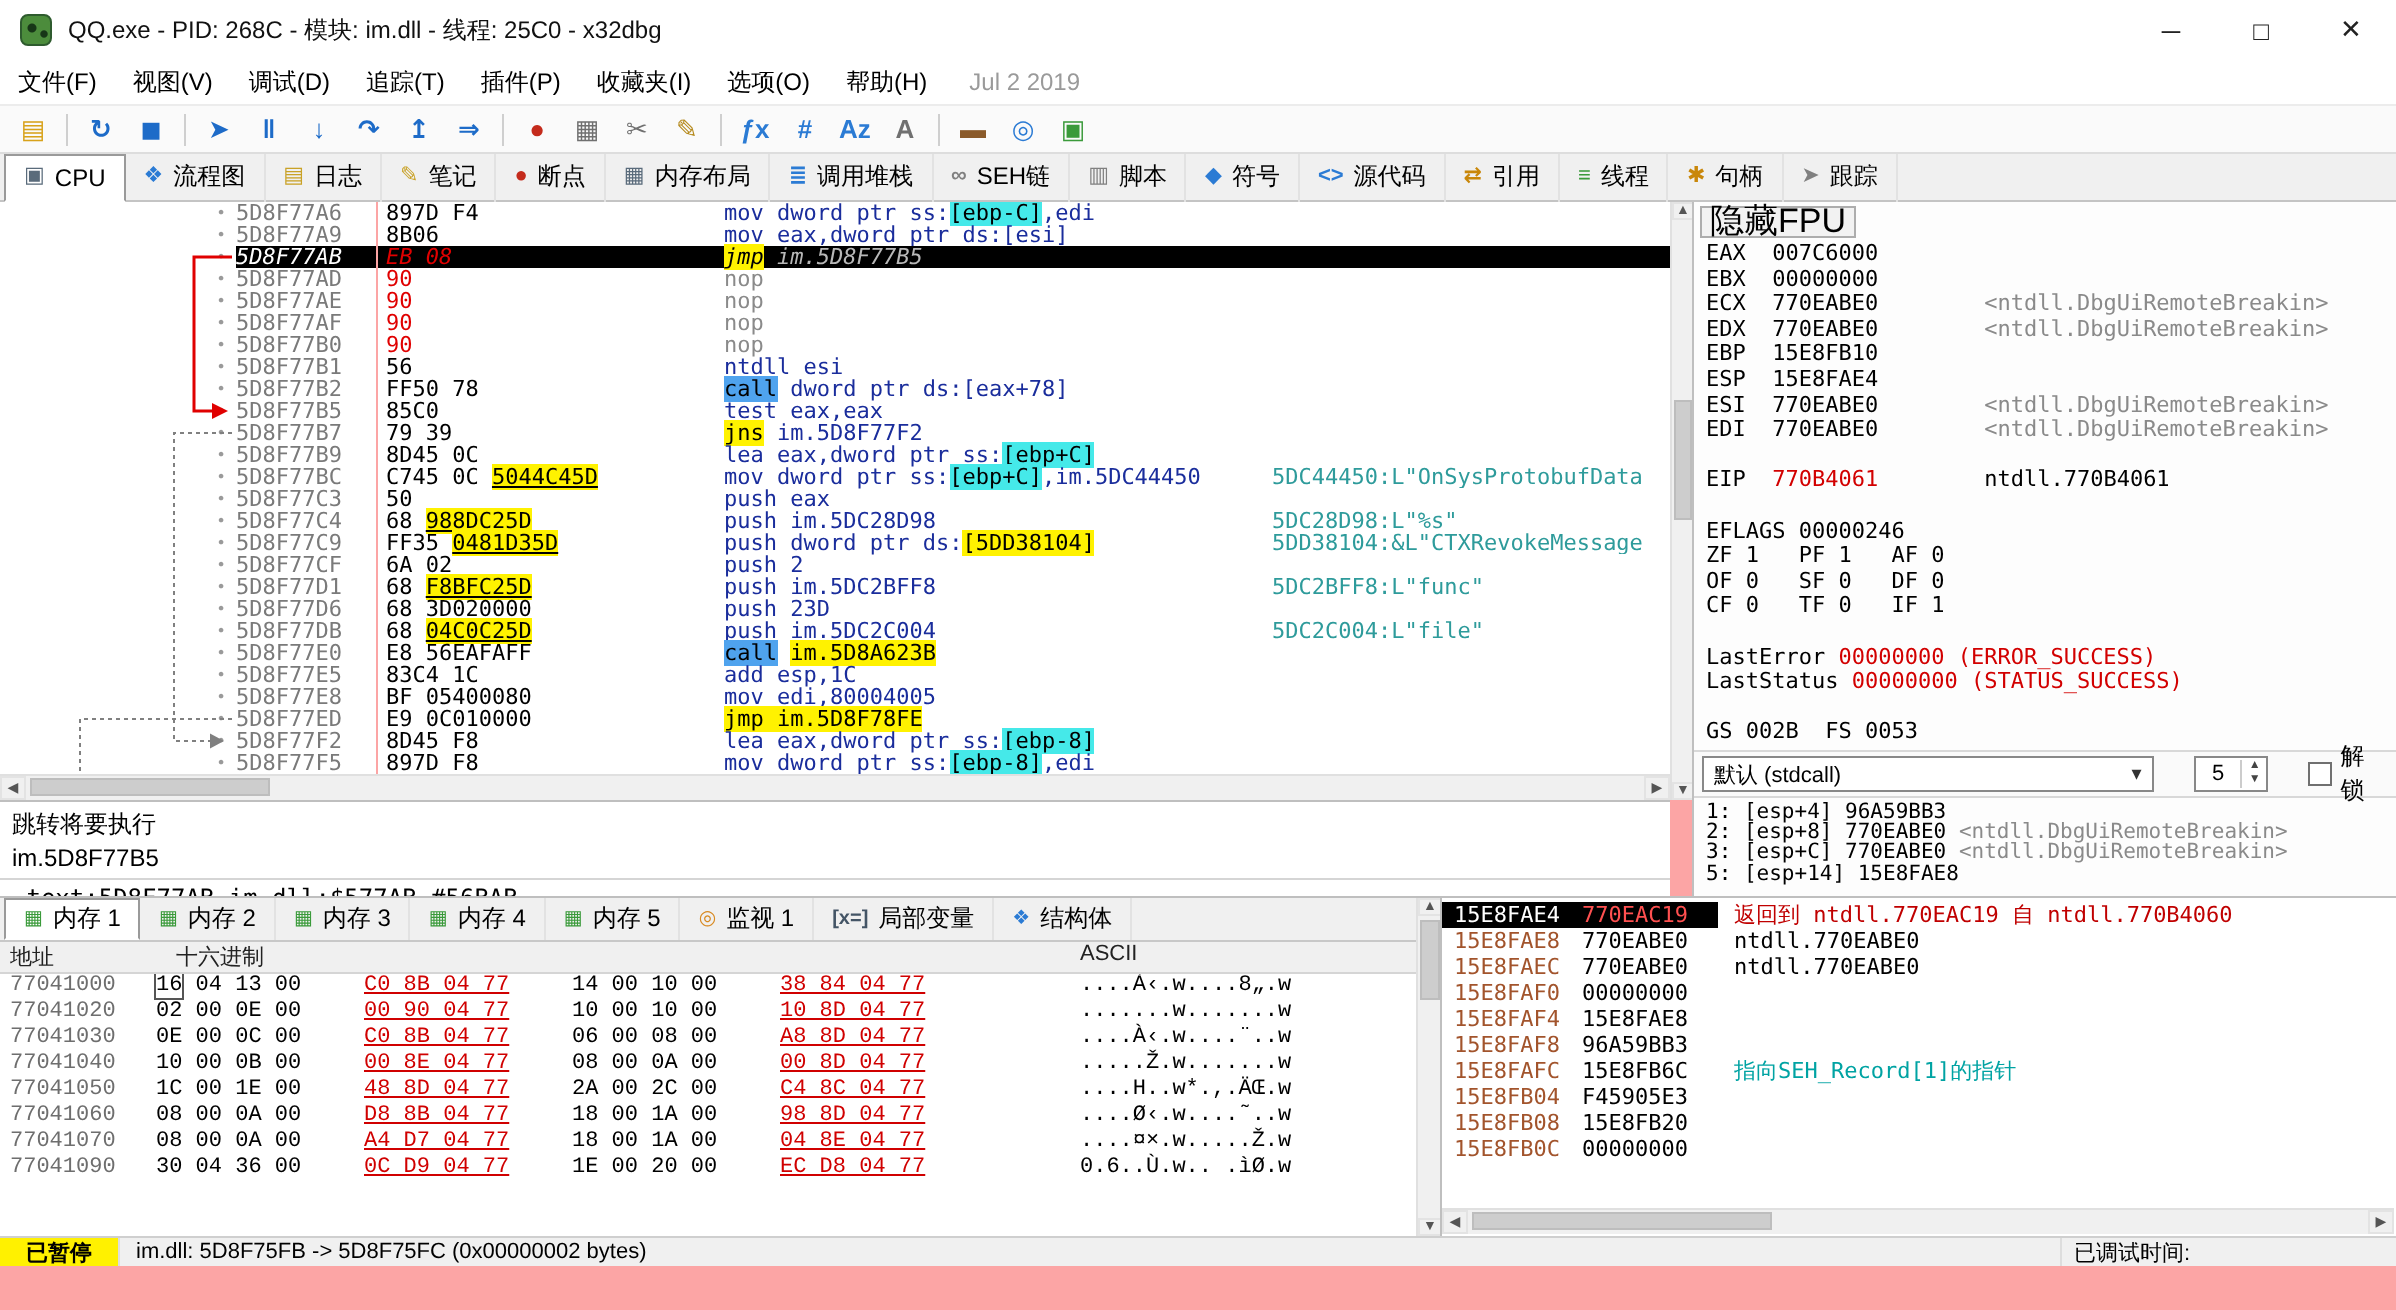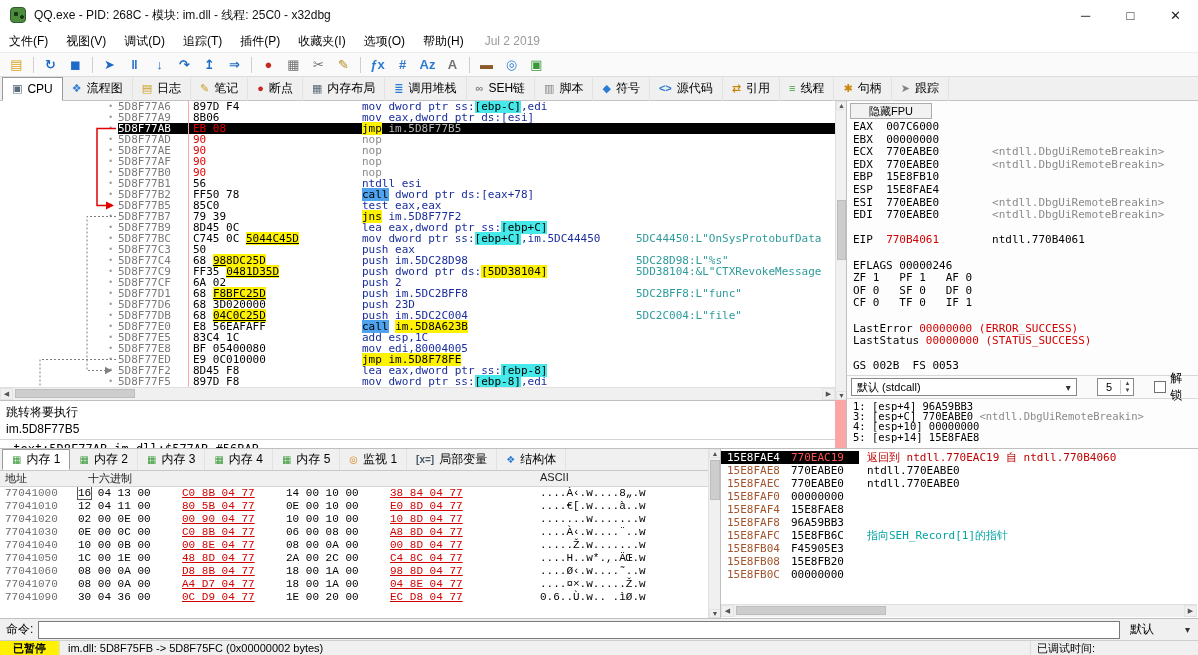--- a/index.html
+++ b/index.html
@@ -39,21 +39,21 @@
   
   .main{position:relative;height:347px;}
   .disasm{position:absolute;left:0;top:0;width:835px;height:347px;background:#fff;}
   .drows{position:relative;height:286px;overflow:hidden;}
   .row{display:flex;height:11px;line-height:11px;font-family:"DejaVu Sans Mono",monospace;font-size:11px;white-space:pre;}
   .gut{width:118px;flex:none;text-align:right;padding-right:5px;box-sizing:border-box;color:#9A9A9A;font-size:8px;line-height:11px;}
   .addr{width:70px;flex:none;color:#7A7A7A;}
   .bytes{width:170px;flex:none;border-left:1px solid #fca5a5;padding-left:4px;box-sizing:border-box;color:#000;}
   .ins{width:278px;flex:none;padding-left:4px;box-sizing:border-box;}
   .cmt{flex:1;color:#2E9B9B;overflow:hidden;}
-  .row.sel .addr,.row.sel .bytes,.row.sel .ins,.row.sel .cmt{background:#000;}
+  .row.sel .addr,.row.sel .bytes,.row.sel .ins,.row.sel .cmt{background:#000;font-style:italic;}
   .row.sel .addr{color:#FFF;}
   .tk-b{color:#000}.tk-d{color:#1A2D9C}.tk-g{color:#8A8A8A}.tk-rb{color:#E00000}
   .tk-gb{color:#B8B8B8}.tk-w{color:#FFF}
   .tk-yb{background:#FFF200;color:#000}
   .tk-ybb{background:#FFF200;color:#000;text-decoration:underline}
   .tk-cb{background:#4FA3EE;color:#000}
   .tk-cy{background:#45E9E9;color:#000}
   .tk-k{color:#000}.tk-v{color:#000}.tk-sym{color:#8A8A8A}.tk-r{color:#D20000}
   .flowsvg{position:absolute;left:0;top:0;pointer-events:none;}
 
@@ -67,22 +67,22 @@
 
   .infobox{height:48px;border-top:1px solid #BFBFBF;box-sizing:border-box;background:#fff;font-size:12px;}
   .ib1{padding:3px 6px 0 6px;}
   .ib2{padding:1px 6px;}
   .ib3{border-top:1px solid #D5D5D5;margin-top:2px;padding:2px 6px;}
 
   
   .regpane{position:absolute;left:846px;top:0;width:352px;height:347px;background:#FDFDFD;
     border-left:1px solid #BFBFBF;box-sizing:border-box;}
   .fpuband{height:18px;}
-  .fpubtn{display:inline-block;margin:2px 0 0 3px;padding:0 18px;height:14px;line-height:14px;
-    border:1px solid #ADADAD;background:#F2F2F2;font-size:11px;}
+  .fpubtn{display:inline-block;margin:2px 0 0 3px;padding:0 4px;height:14px;line-height:14px;
+    border:1px solid #ADADAD;background:#F2F2F2;font-size:17px;}
   .reglines{height:254px;overflow:hidden;padding:2px 0 0 6px;font-family:"DejaVu Sans Mono",monospace;font-size:11px;}
   .rline{height:12.6px;line-height:12.6px;white-space:pre;}
   .callrow{height:24px;display:flex;align-items:center;gap:20px;padding:0 4px;
     border-top:1px solid #D8D8D8;border-bottom:1px solid #D8D8D8;background:#FAFAFA;box-sizing:border-box;}
   .combo{width:228px;height:18px;border:1px solid #888;background:#fff;display:flex;align-items:center;
     justify-content:space-between;padding:0 5px;font-size:11px;box-sizing:border-box;}
   .combo:after{content:"▾";font-size:10px;color:#333;}
   .spin{width:38px;height:18px;border:1px solid #888;background:#fff;display:flex;align-items:center;box-sizing:border-box;}
   .spinval{flex:1;text-align:center;font-size:11px;}
   .spinarr{width:12px;display:flex;flex-direction:column;align-items:center;font-size:6px;color:#444;line-height:7px;border-left:1px solid #CCC;}
@@ -384,22 +384,22 @@
           <span class="spinval">5</span>
           <span class="spinarr">▲<br>▼</span>
         </div>
         <div class="chk">
           <span class="chkbox"></span>
           <span>解锁</span>
         </div>
       </div>
       <div class="arglines" id="arglines">
           <div class="aline"><span class="tk-v">1: [esp+4] 96A59BB3</span></div>
+          <div class="aline"><span class="tk-v">2: [esp+8] 770EABE0 </span><span class="tk-sym">&lt;ntdll.DbgUiRemoteBreakin&gt;</span></div>
           <div class="aline"><span class="tk-v">3: [esp+C] 770EABE0 </span><span class="tk-sym">&lt;ntdll.DbgUiRemoteBreakin&gt;</span></div>
-          <div class="aline"><span class="tk-v">4: [esp+10] 00000000</span></div>
           <div class="aline"><span class="tk-v">5: [esp+14] 15E8FAE8</span></div>
         </div>
     </div>
   </div>
 
   <div class="bottom">
     <div class="dumpsec">
       <div class="dumptabs" id="dumptabs">
           <div class="dtab active">
             <span class="dico" style="color: rgb(58, 154, 58);">▦</span>
@@ -434,21 +434,20 @@
             <span>结构体</span>
           </div>
         </div>
       <div class="dumphead">
         <span class="dh-addr">地址</span>
         <span class="dh-hex">十六进制</span>
         <span class="dh-ascii">ASCII</span>
       </div>
       <div class="dumprows" id="dumprows">
           <div class="drow"><span class="da">77041000</span><span class="dgroup"><span class="selbyte">16</span><span> 04 13 00</span></span><span class="dgroup ptr">C0 8B 04 77</span><span class="dgroup">14 00 10 00</span><span class="dgroup ptr">38 84 04 77</span><span class="dascii">....À‹.w....8„.w</span></div>
-          <div class="drow"><span class="da">77041010</span><span class="dgroup">12 04 11 00</span><span class="dgroup ptr">80 5B 04 77</span><span class="dgroup">0E 00 10 00</span><span class="dgroup ptr">E0 8D 04 77</span><span class="dascii">....€[.w....à..w</span></div>
           <div class="drow"><span class="da">77041020</span><span class="dgroup">02 00 0E 00</span><span class="dgroup ptr">00 90 04 77</span><span class="dgroup">10 00 10 00</span><span class="dgroup ptr">10 8D 04 77</span><span class="dascii">.......w.......w</span></div>
           <div class="drow"><span class="da">77041030</span><span class="dgroup">0E 00 0C 00</span><span class="dgroup ptr">C0 8B 04 77</span><span class="dgroup">06 00 08 00</span><span class="dgroup ptr">A8 8D 04 77</span><span class="dascii">....À‹.w....¨..w</span></div>
           <div class="drow"><span class="da">77041040</span><span class="dgroup">10 00 0B 00</span><span class="dgroup ptr">00 8E 04 77</span><span class="dgroup">08 00 0A 00</span><span class="dgroup ptr">00 8D 04 77</span><span class="dascii">.....Ž.w.......w</span></div>
           <div class="drow"><span class="da">77041050</span><span class="dgroup">1C 00 1E 00</span><span class="dgroup ptr">48 8D 04 77</span><span class="dgroup">2A 00 2C 00</span><span class="dgroup ptr">C4 8C 04 77</span><span class="dascii">....H..w*.,.ÄŒ.w</span></div>
           <div class="drow"><span class="da">77041060</span><span class="dgroup">08 00 0A 00</span><span class="dgroup ptr">D8 8B 04 77</span><span class="dgroup">18 00 1A 00</span><span class="dgroup ptr">98 8D 04 77</span><span class="dascii">....Ø‹.w....˜..w</span></div>
           <div class="drow"><span class="da">77041070</span><span class="dgroup">08 00 0A 00</span><span class="dgroup ptr">A4 D7 04 77</span><span class="dgroup">18 00 1A 00</span><span class="dgroup ptr">04 8E 04 77</span><span class="dascii">....¤×.w.....Ž.w</span></div>
           <div class="drow"><span class="da">77041090</span><span class="dgroup">30 04 36 00</span><span class="dgroup ptr">0C D9 04 77</span><span class="dgroup">1E 00 20 00</span><span class="dgroup ptr">EC D8 04 77</span><span class="dascii">0.6..Ù.w.. .ìØ.w</span></div>
         </div>
     </div>
 
@@ -476,27 +475,20 @@
       <div class="hs stackhs">
         <div class="sarr">◀</div>
         <div class="strack">
             <div class="sthumb" style="left:2px;top:1px;width:150px;height:9px;"></div>
           </div>
         <div class="sarr">▶</div>
       </div>
     </div>
   </div>
 
-  <div class="cmdbar">
-    <span class="cmdlabel">命令:</span>
-    <input class="cmdinput" value="" style="">
-    <div class="cmdcombo">
-      <span>默认</span>
-    </div>
-  </div>
 
   <div class="statusbar">
     <div class="badge">已暂停</div>
     <div class="smsg">im.dll: 5D8F75FB -&gt; 5D8F75FC (0x00000002 bytes)</div>
     <div class="stime">已调试时间:</div>
   </div>
 
 </div>
 
 </body></html>

